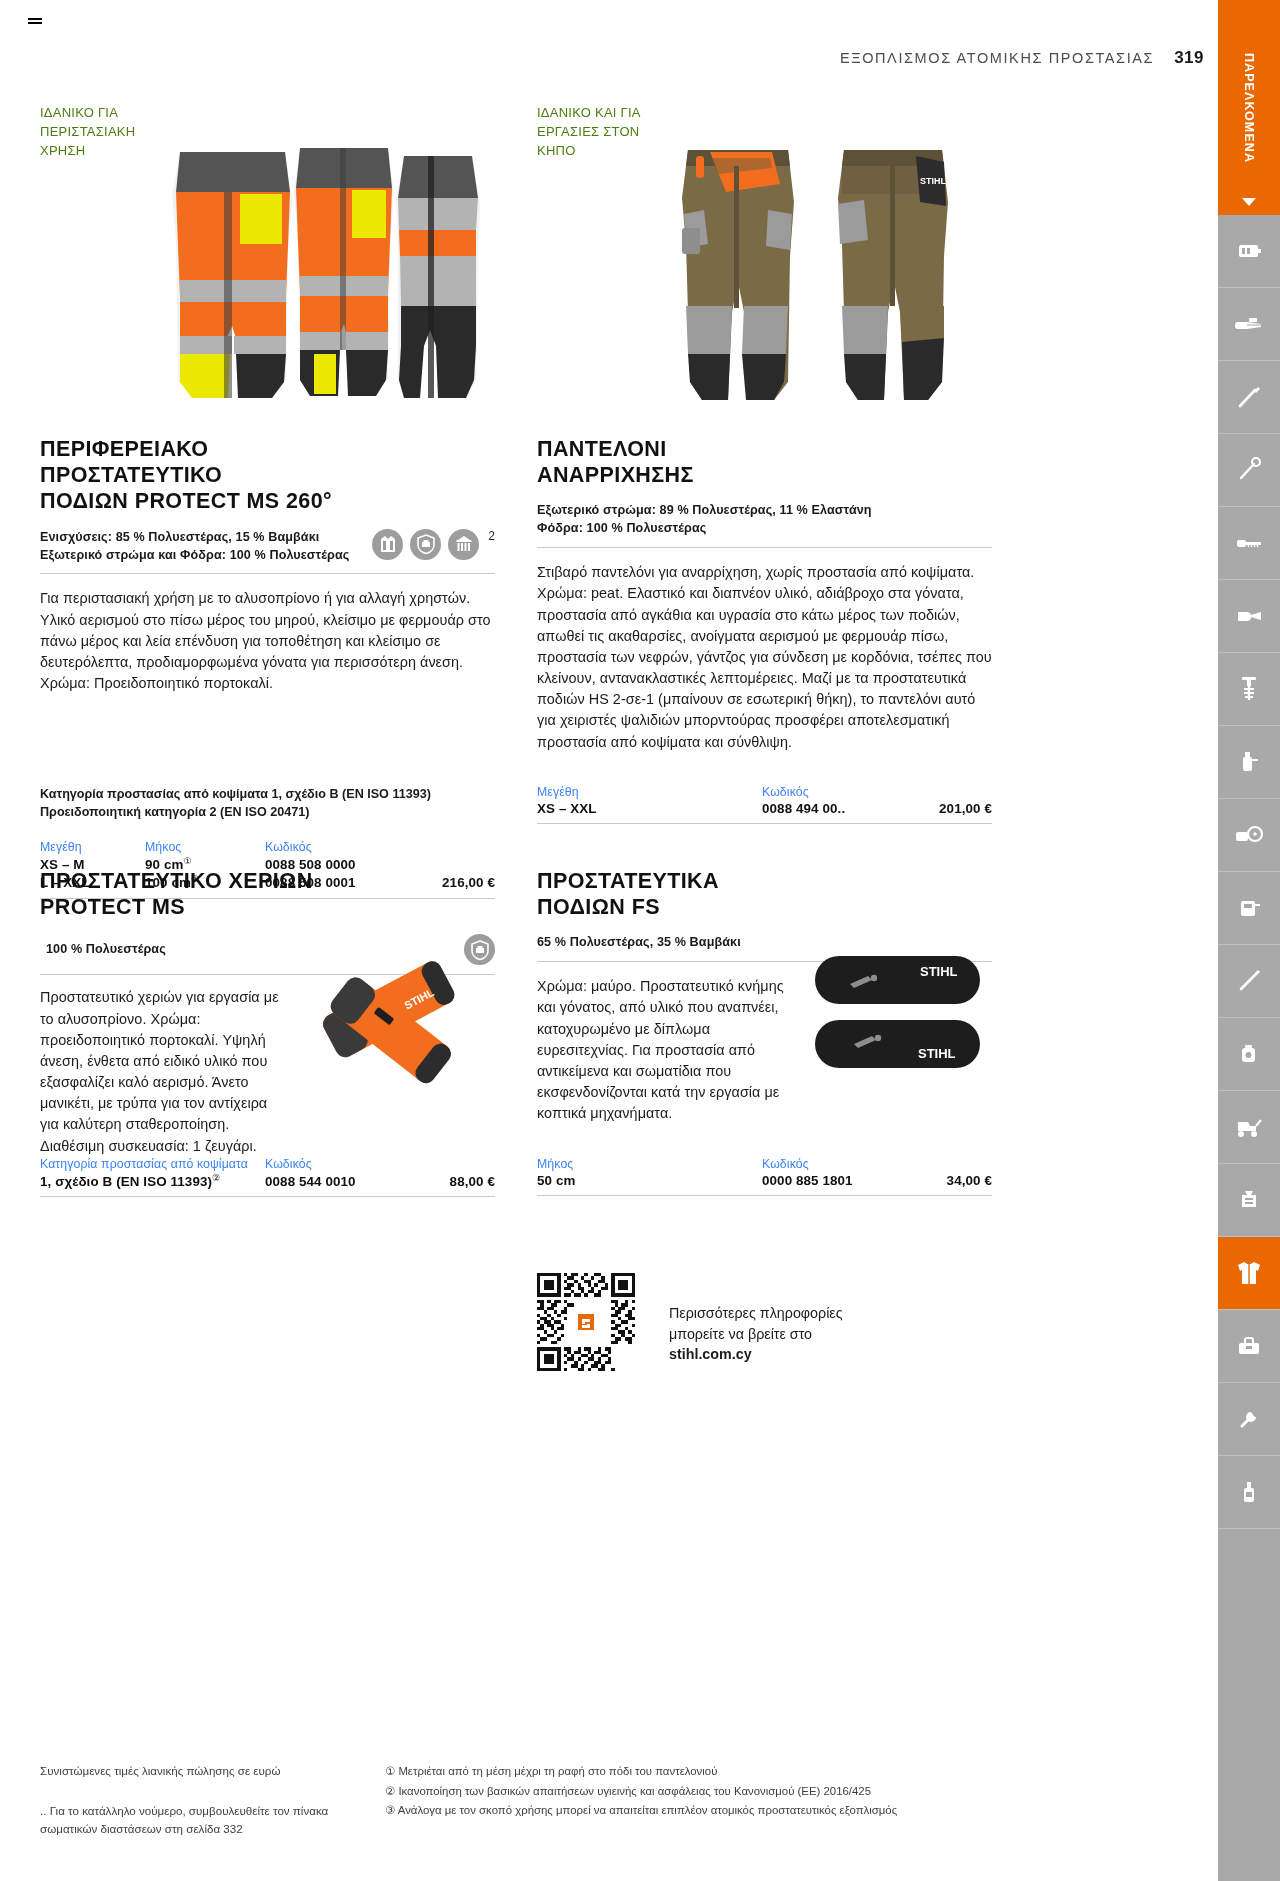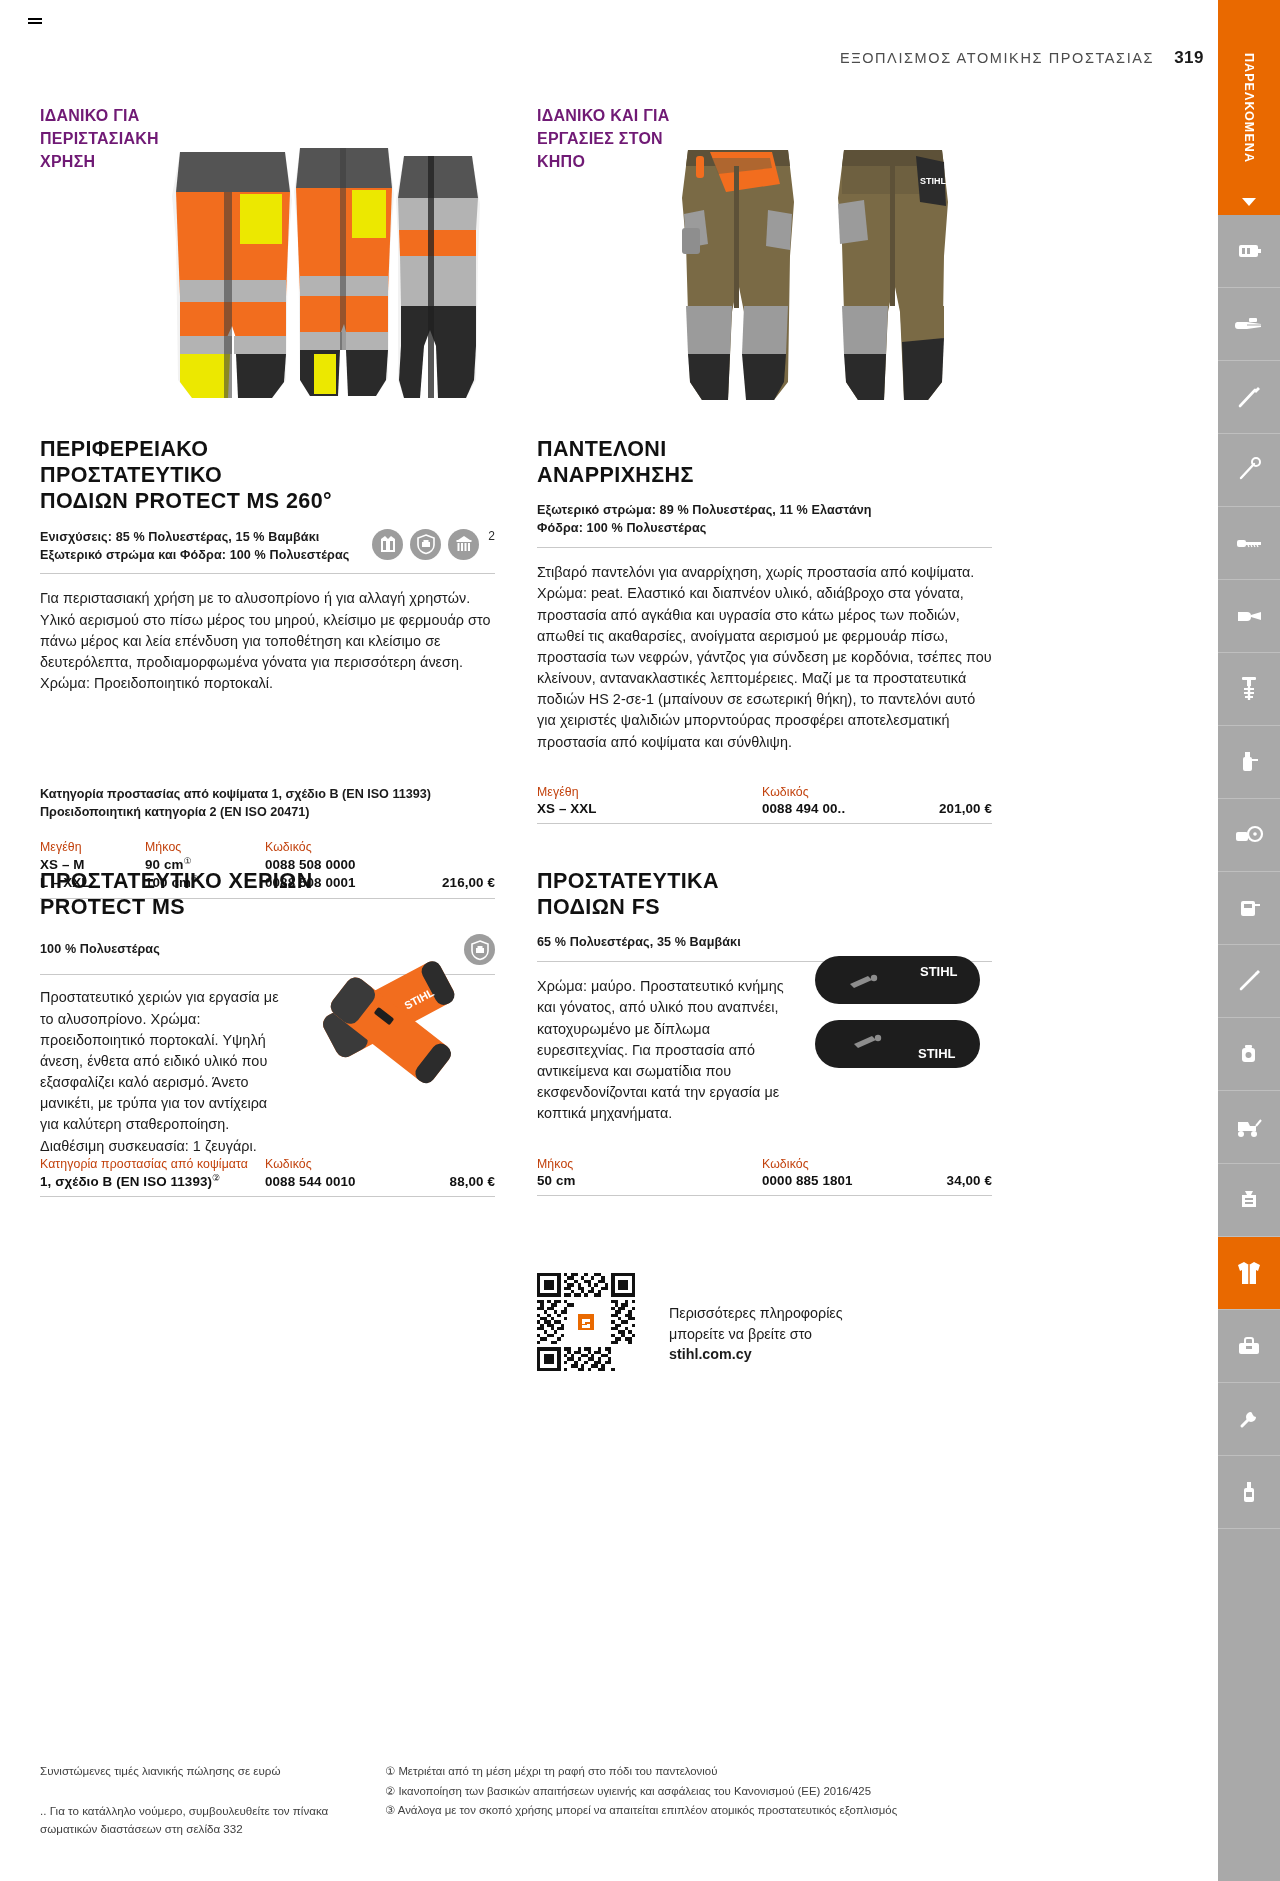--- a/index.html
+++ b/index.html
@@ -50,22 +50,22 @@
     color: #1a1a1a; font-weight: bold; font-size: 17px;
     letter-spacing: 0.5px; margin-left: 20px;
   }
 
   
   .col { position: absolute; width: 455px; }
   .col-left  { left: 40px; }
   .col-right { left: 537px; }
 
   .kicker {
-    font-size: 16px; line-height: 1.45; color: #701a75;
-    letter-spacing: .25px; white-space: pre-line; font-weight: bold;
+    font-size: 13px; line-height: 1.45; color: #4d7c0f;
+    letter-spacing: .25px; white-space: pre-line;
   }
 
   h2.prod-title {
     font-size: 21.5px; font-weight: bold; line-height: 1.22;
     letter-spacing: .4px; color:#111; white-space: pre-line;
   }
 
   .spec {
     font-size: 12.6px; font-weight: bold; line-height: 1.42;
     color:#1a1a1a; white-space: pre-line; letter-spacing:.1px;
@@ -78,21 +78,21 @@
     letter-spacing: .05px;
   }
 
   .cat-note {
     font-size: 12.6px; font-weight: bold; line-height: 1.42;
     color:#1a1a1a; white-space: pre-line;
   }
 
   table.ptab { width:100%; border-collapse: collapse; }
   table.ptab th {
-    font-size: 12.3px; font-weight: 400; color:#c2410c;
+    font-size: 12.3px; font-weight: 400; color:#3b82f6;
     text-align: left; padding: 0 0 1px 0; letter-spacing:.1px;
   }
   table.ptab td {
     font-size: 13.4px; font-weight: bold; color:#111;
     text-align: left; padding: 1px 0; letter-spacing:.1px;
   }
   table.ptab td.price, table.ptab th.price { text-align: right; }
   sup.fn { font-size: 9px; vertical-align: super; font-weight: 400; }
 
   
@@ -252,21 +252,21 @@
     </tbody>
       </table>
     <div class="hr" style="margin-top:6px;"></div>
   </div>
 
   <div class="col col-left" style="top:868px;">
     <h2 class="prod-title">ΠΡΟΣΤΑΤΕΥΤΙΚΟ ΧΕΡΙΩΝ
  PROTECT MS</h2>
 
     <div class="icon-row" style="margin-top:14px;">
-      <div class="spec" style="flex:1;">100 % Πολυεστέρας</div>
+      <div class="spec" style="flex:1;margin-left:6px;">100 % Πολυεστέρας</div>
       <div class="cert-ic">
         <svg width="22" height="22" viewBox="0 0 22 22">
             <path d="M11 2 L19 5 V12 C19 16.5 15 19.5 11 20.5 C7 19.5 3 16.5 3 12 V5 Z" fill="none" stroke="#fff" stroke-width="1.6"></path>
             <path d="M7 9 h8 v5 h-8 z" fill="#fff"></path>
             <path d="M8.5 7 h5 v2 h-5 z" fill="#fff"></path>
           </svg>
       </div>
     </div>
 
     <div class="hr" style="margin-top:9px;"></div>

